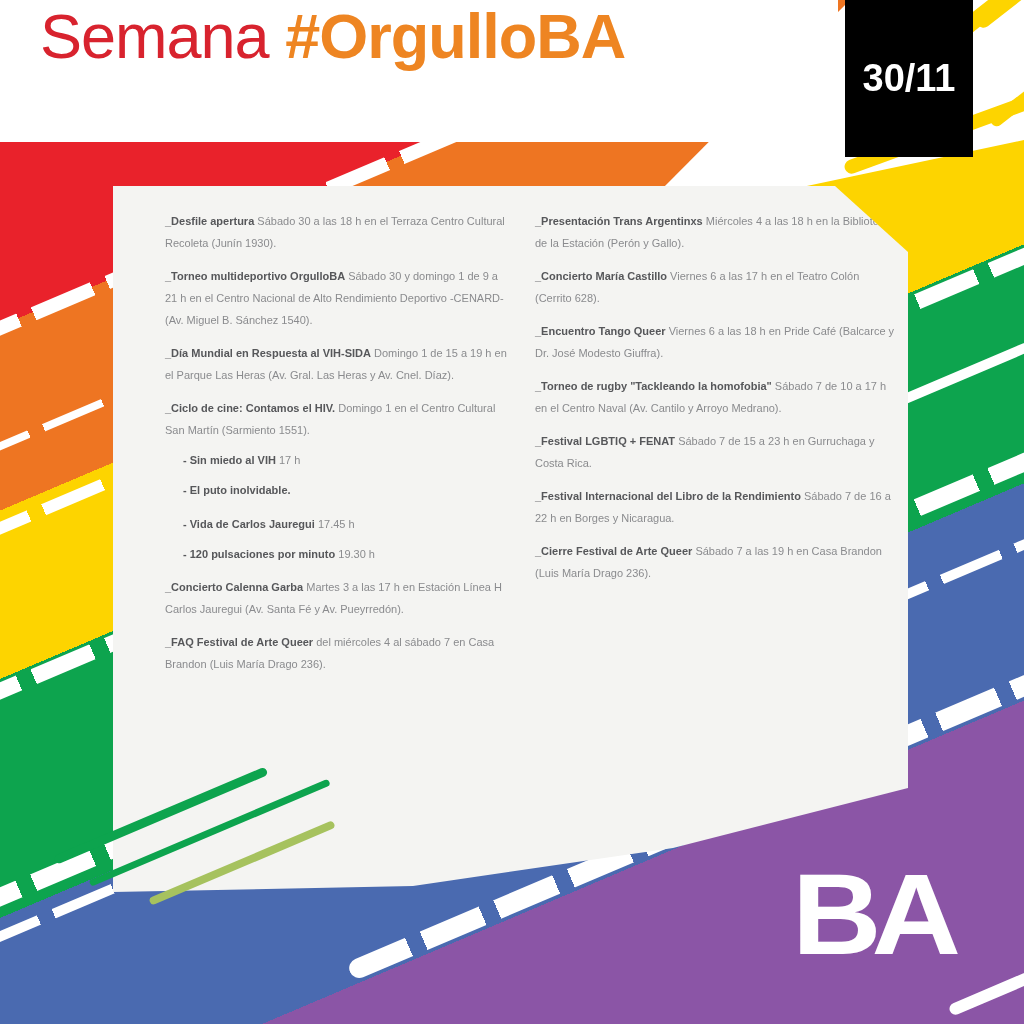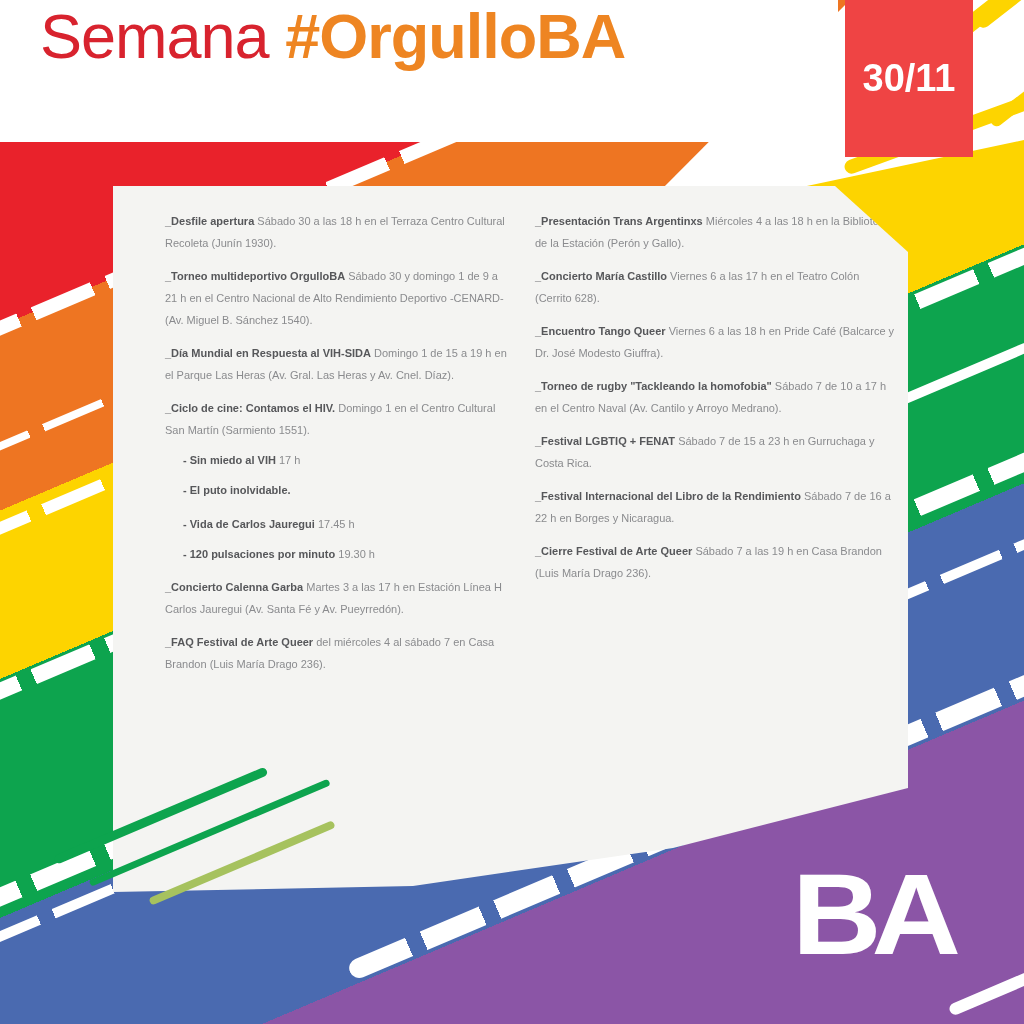--- a/index.html
+++ b/index.html
@@ -47,21 +47,21 @@
   
   .header-band{
     position:absolute;left:0;top:0;width:838px;height:142px;z-index:4;
     background:#ffffff;display:flex;align-items:flex-start;
   }
   .title{font-size:63px;letter-spacing:-1px;margin-left:40px;white-space:nowrap;}
   .title .red{color:#d8232e;font-weight:500;}
   .title .orange{color:#ee8522;font-weight:bold;}
   .date-box{
     position:absolute;left:845px;top:0;width:128px;height:157px;z-index:5;
-    background:#ef4444;color:#fff;font-weight:bold;font-size:38px;line-height:1.25;
+    background:#000000;color:#fff;font-weight:bold;font-size:38px;line-height:1.25;
     display:flex;flex-direction:column;justify-content:center;align-items:center;
   }
   
   .card{
     position:absolute;left:113px;top:186px;width:795px;height:712px;z-index:4;
     background:#f4f4f2;
     clip-path:polygon(0 0,722px 0,795px 66px,795px 602px,560px 662px,300px 700px,0 706px);
   }
   .col{position:absolute;top:24px;font-size:11px;line-height:22px;color:#8a8b8e;}
   .col.left{left:52px;width:348px;}

